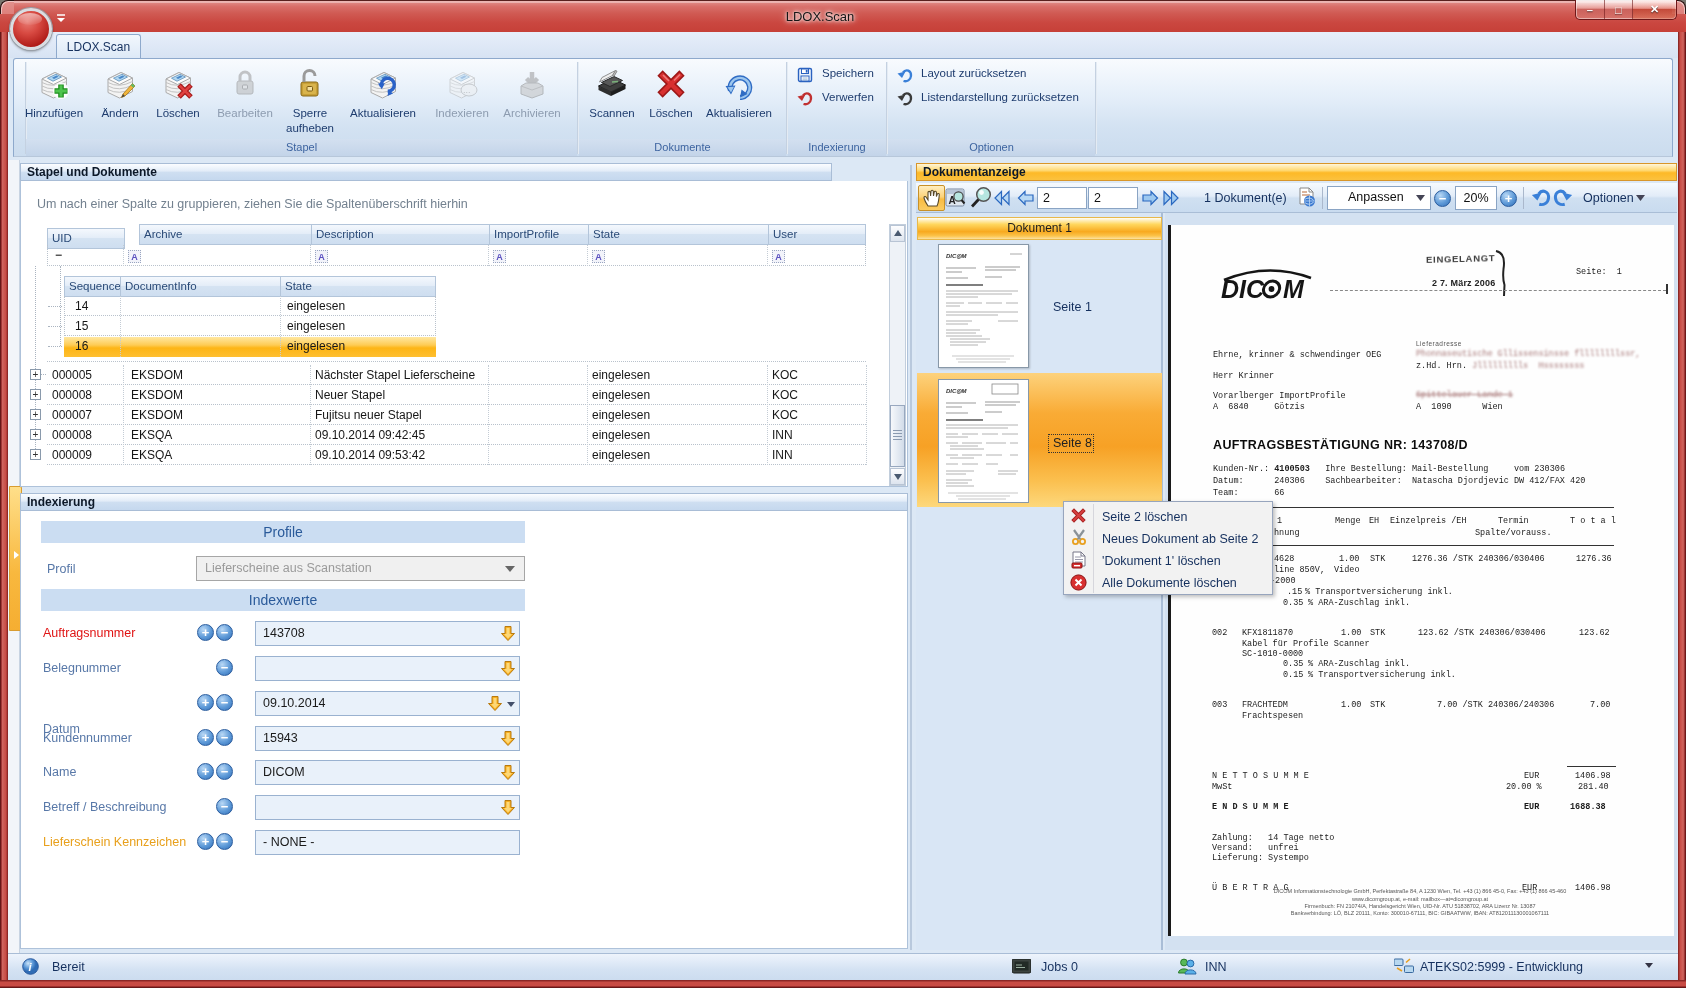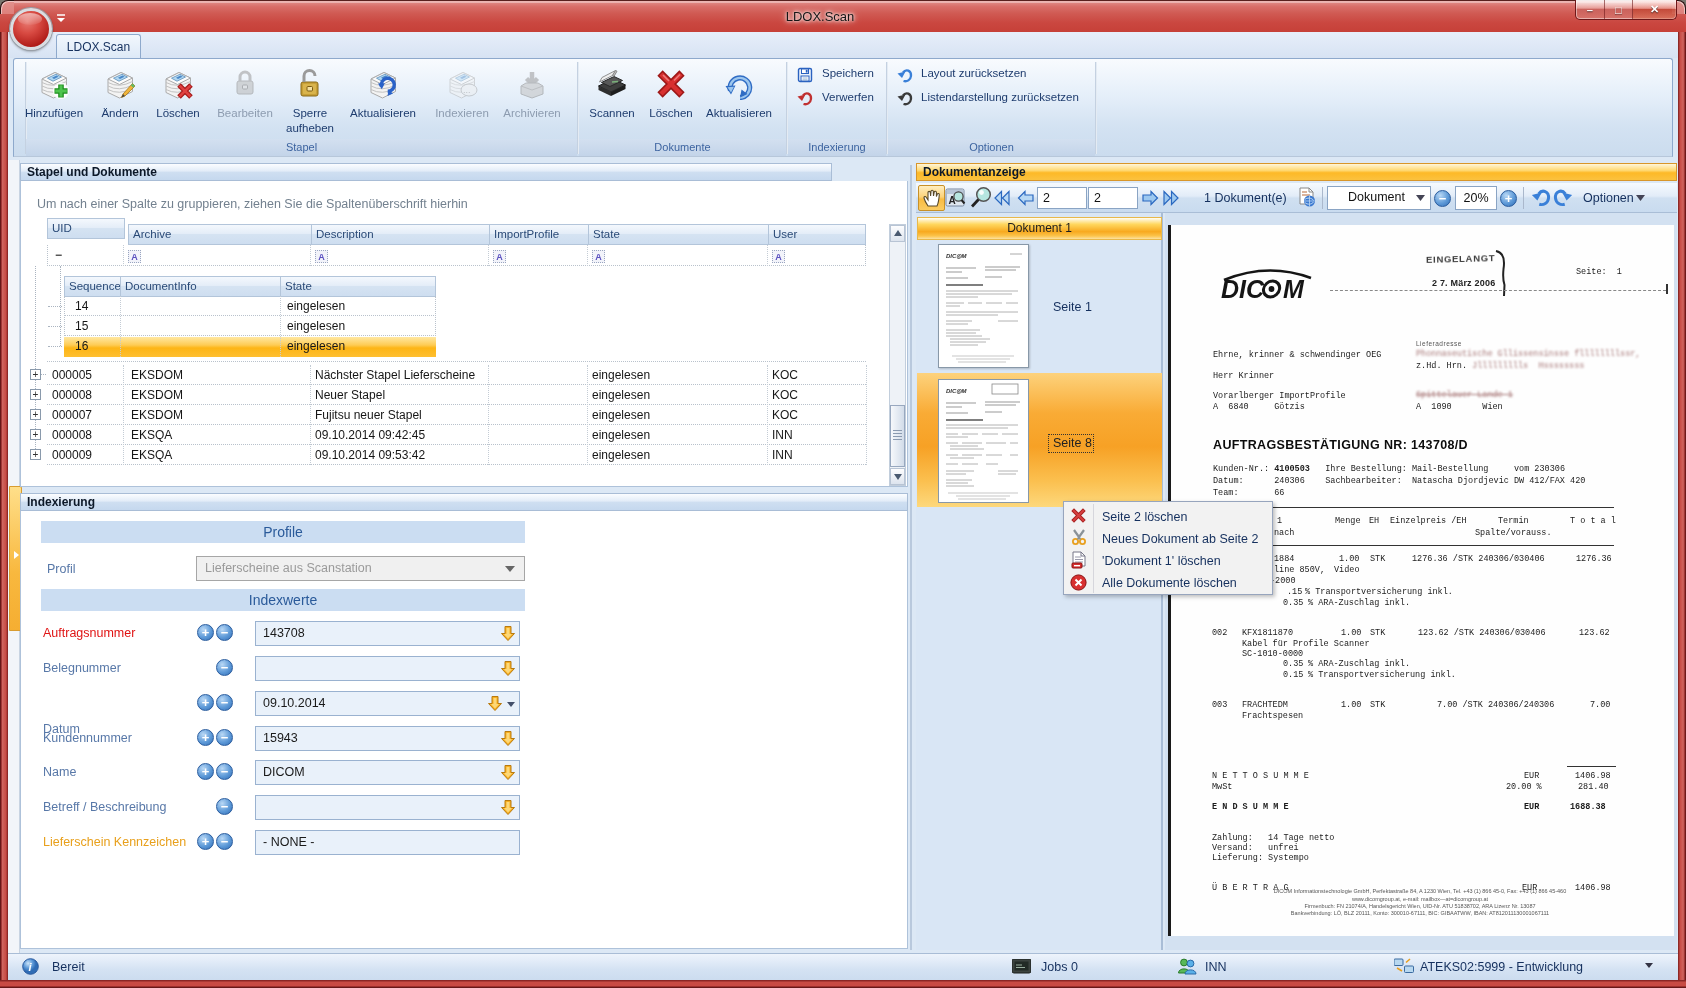--- a/index.html
+++ b/index.html
@@ -256,22 +256,22 @@
 <div class="abs" style="left:8px;top:160px;width:12px;height:798px;background:#f2f5f9;border-right:1px solid #c8d4e2"></div>
 <div class="abs" style="left:9px;top:486px;width:13px;height:145px;background:linear-gradient(180deg,#ffdf8a,#f8b83e 60%,#f5ae32);border:1px solid #d89c30;border-radius:0 2px 2px 0"></div>
 <svg class="abs" style="left:12px;top:550px" width="8" height="10">
     <path d="M2 1 L7 5 L2 9 Z" fill="#fff"></path>
   </svg>
 
 <div class="phead" style="left:20px;top:163px;width:812px">Stapel und Dokumente</div>
 <div class="pbody" style="left:20px;top:181px;width:888px;height:306px"></div>
 <div class="txt" style="left:37px;top:197px;font-size:12.5px;color:#73818f">Um nach einer Spalte zu gruppieren, ziehen Sie die Spaltenüberschrift hierhin</div>
 
-<div class="th" style="left:47px;top:218px;width:78px">UID</div>
-<div class="th" style="left:128px;top:224px;width:188px">Archive</div>
+<div class="th" style="left:47px;top:228px;width:78px">UID</div>
+<div class="th" style="left:139px;top:224px;width:188px">Archive</div>
 <div class="th" style="left:311px;top:224px;width:179px">Description</div>
 <div class="th" style="left:489px;top:224px;width:100px">ImportProfile</div>
 <div class="th" style="left:588px;top:224px;width:181px">State</div>
 <div class="th" style="left:768px;top:224px;width:98px">User</div>
 
 <div class="dotrow" style="left:47px;top:245px;width:819px;height:21px;border:1px dotted #b9c2cc;border-top:none"></div>
 <div class="txt" style="left:55px;top:248px;font-weight:bold;color:#444;font-size:12px">−</div>
 <div class="aicon" style="left:128px;top:250px">A</div>
 <div class="aicon" style="left:315px;top:250px">A</div>
 <div class="aicon" style="left:493px;top:250px">A</div>
@@ -466,21 +466,21 @@
 <div class="txt" style="left:1204px;top:191px;font-size:12.5px;color:#15305e">1 Dokument(e)</div>
 <svg class="abs" style="left:1297px;top:187px" width="20" height="21">
     <path d="M3 1 H12 L16 5 V17 H3 Z" fill="#fff" stroke="#888"></path>
     <path d="M12 1 L12 5 H16" fill="none" stroke="#888"></path>
     <path d="M5 5 H10 M5 8 H13" stroke="#b86a3a" stroke-width="1.2"></path>
     <circle cx="12.5" cy="14" r="5.5" fill="#3a78d0"></circle>
     <path d="M8 12.5 C9.5 10.5 15 10.5 16.5 13.5 M8 15.5 C10 18 15 17.5 16.5 15" stroke="#bcd8f4" stroke-width="1" fill="none"></path>
     <path d="M12.5 8.5 V19.5 M7.2 14 H17.8" stroke="#bcd8f4" stroke-width=".8"></path>
   </svg>
 <div class="abs" style="left:1322px;top:187px;width:1px;height:22px;background:#aab8cc"></div>
-<div class="tbox" style="left:1327px;top:186px;width:104px;height:24px;padding-left:20px">Dokument</div>
+<div class="tbox" style="left:1327px;top:186px;width:104px;height:24px;padding-left:20px">Anpassen</div>
 <svg class="abs" style="left:1416px;top:195px" width="10" height="7">
     <path d="M0 0 L9 0 L4.5 6 Z" fill="#445"></path>
   </svg>
 <div class="cbtn" style="left:1434px;top:190px">−</div>
 <div class="tbox" style="left:1455px;top:186px;width:42px;height:24px;text-align:center;line-height:22px">20%</div>
 <div class="cbtn" style="left:1500px;top:190px">+</div>
 <div class="abs" style="left:1523px;top:187px;width:1px;height:22px;background:#aab8cc"></div>
 <svg class="abs" style="left:1530px;top:187px" width="21" height="21" viewBox="0 0 17 17">
     <path d="M7 5.5 C10 1.5 15.5 3.5 15 9 C14.6 13 11 15 7.5 14" fill="none" stroke="#3a80d8" stroke-width="2.4"></path>
     <path d="M1.5 6.5 L9.5 4.5 L6 11 Z" fill="#3a80d8"></path>
@@ -539,24 +539,24 @@
 <div class="m" style="left:1213px;top:464px">Kunden-Nr.: <b>4100503</b>   Ihre Bestellung: Mail-Bestellung     vom 230306</div>
 <div class="m" style="left:1213px;top:476px">Datum:      240306    Sachbearbeiter:  Natascha Djordjevic DW 412/FAX 420</div>
 <div class="m" style="left:1213px;top:488px">Team:       66</div>
 <div class="abs" style="left:1172px;top:507px;width:442px;border-top:1px solid #333"></div>
 <div class="m" style="left:1277px;top:516px">1</div>
 <div class="m" style="left:1335px;top:516px">Menge</div>
 <div class="m" style="left:1369px;top:516px">EH</div>
 <div class="m" style="left:1390px;top:516px">Einzelpreis /EH</div>
 <div class="m" style="left:1498px;top:516px">Termin</div>
 <div class="m" style="left:1570px;top:516px">T o t a l</div>
-<div class="m" style="left:1274px;top:528px">nach</div>
+<div class="m" style="left:1274px;top:528px">hnung</div>
 <div class="m" style="left:1475px;top:528px">Spalte/vorauss.</div>
 <div class="abs" style="left:1172px;top:545px;width:442px;border-top:1px solid #333"></div>
-<div class="m" style="left:1274px;top:554px">1884</div>
+<div class="m" style="left:1274px;top:554px">4628</div>
 <div class="m" style="left:1339px;top:554px">1.00</div>
 <div class="m" style="left:1370px;top:554px">STK</div>
 <div class="m" style="left:1412px;top:554px">1276.36 /STK 240306/030406</div>
 <div class="m" style="left:1576px;top:554px">1276.36</div>
 <div class="m" style="left:1274px;top:565px">line 850V,</div>
 <div class="m" style="left:1334px;top:565px">Video</div>
 <div class="m" style="left:1270px;top:576px">-2000</div>
 <div class="m" style="left:1287px;top:587px">.15</div>
 <div class="m" style="left:1305px;top:587px">% Transportversicherung inkl.</div>
 <div class="m" style="left:1283px;top:598px">0.35</div>

